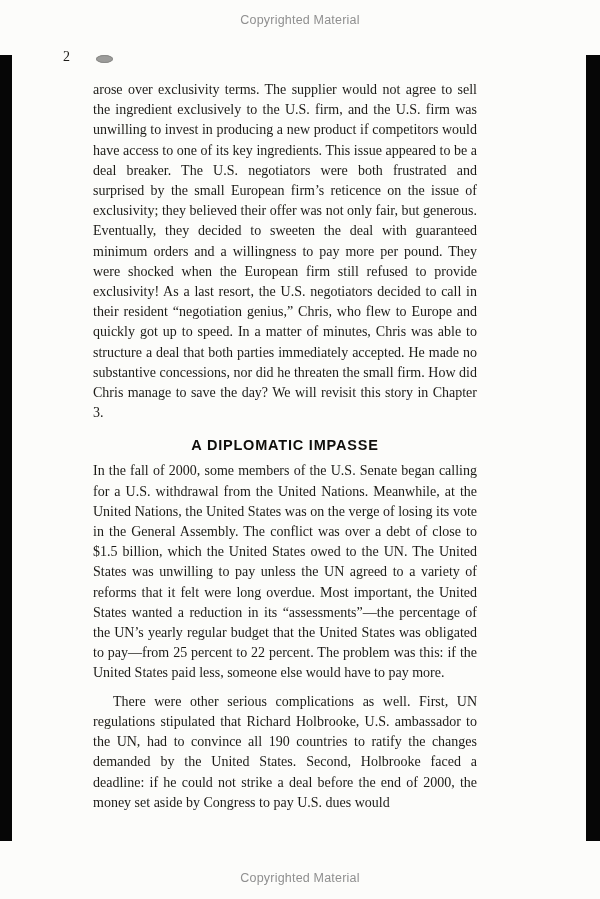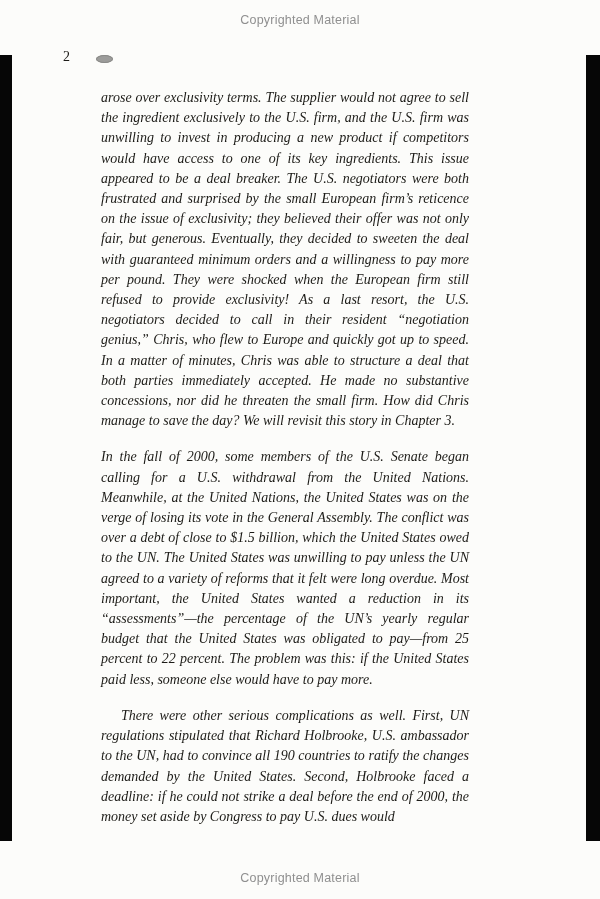--- a/index.html
+++ b/index.html
@@ -73,26 +73,25 @@
   }
 
   .text-block {
     position: absolute;
     top: 72px;
     left: 85px;
     width: 400px;
     color: #1c1b17;
   }
   .para {
-    margin: 16px;
+    margin: 8px;
     font-size: 14px;
     line-height: 20.2px;
     text-align: justify;
     hyphens: auto;
-    font-style: italic;
     -webkit-hyphens: auto;
   }
   .para.indent {
     text-indent: 20px;
   }
   .section-heading {
     margin: 14px 0 7px 0;
     text-align: center;
     font-family: "Liberation Sans", sans-serif;
     font-weight: 700;
@@ -109,17 +108,18 @@
 <div class="edge left"></div>
 <div class="edge right"></div>
 
 <div class="header">
   <span class="pagenum">2</span>
   <span class="ellipse-icon"></span>
 </div>
 
 <div class="text-block">
   <p class="para">arose over exclusivity terms. The supplier would not agree to sell the ingredient exclusively to the U.S. firm, and the U.S. firm was unwilling to invest in producing a new product if competitors would have access to one of its key ingredients. This issue appeared to be a deal breaker. The U.S. negotiators were both frustrated and surprised by the small European firm’s reticence on the issue of exclusivity; they believed their offer was not only fair, but generous. Eventually, they decided to sweeten the deal with guaranteed minimum orders and a willingness to pay more per pound. They were shocked when the European firm still refused to provide exclusivity! As a last resort, the U.S. negotiators decided to call in their resident “negotiation genius,” Chris, who flew to Europe and quickly got up to speed. In a matter of minutes, Chris was able to structure a deal that both parties immediately accepted. He made no substantive concessions, nor did he threaten the small firm. How did Chris manage to save the day? We will revisit this story in Chapter 3.</p>
+  <h2 class="section-heading">A DIPLOMATIC IMPASSE</h2>
   <p class="para">In the fall of 2000, some members of the U.S. Senate began calling for a U.S. withdrawal from the United Nations. Meanwhile, at the United Nations, the United States was on the verge of losing its vote in the General Assembly. The conflict was over a debt of close to $1.5 billion, which the United States owed to the UN. The United States was unwilling to pay unless the UN agreed to a variety of reforms that it felt were long overdue. Most important, the United States wanted a reduction in its “assessments”—the percentage of the UN’s yearly regular budget that the United States was obligated to pay—from 25 percent to 22 percent. The problem was this: if the United States paid less, someone else would have to pay more.</p>
   <p class="para indent">There were other serious complications as well. First, UN regulations stipulated that Richard Holbrooke, U.S. ambassador to the UN, had to convince all 190 countries to ratify the changes demanded by the United States. Second, Holbrooke faced a deadline: if he could not strike a deal before the end of 2000, the money set aside by Congress to pay U.S. dues would</p>
 </div>
 
 <div class="watermark bottom">Copyrighted Material</div>
 
 </body></html>

